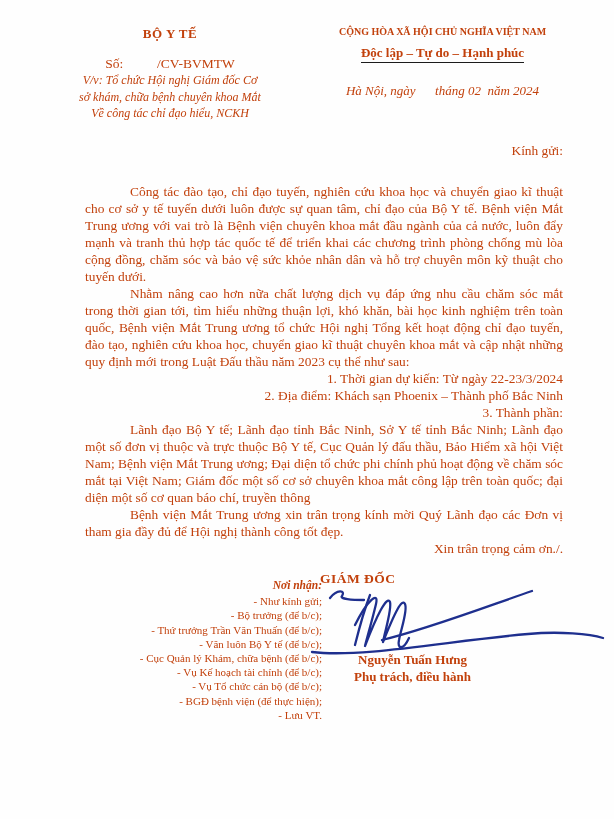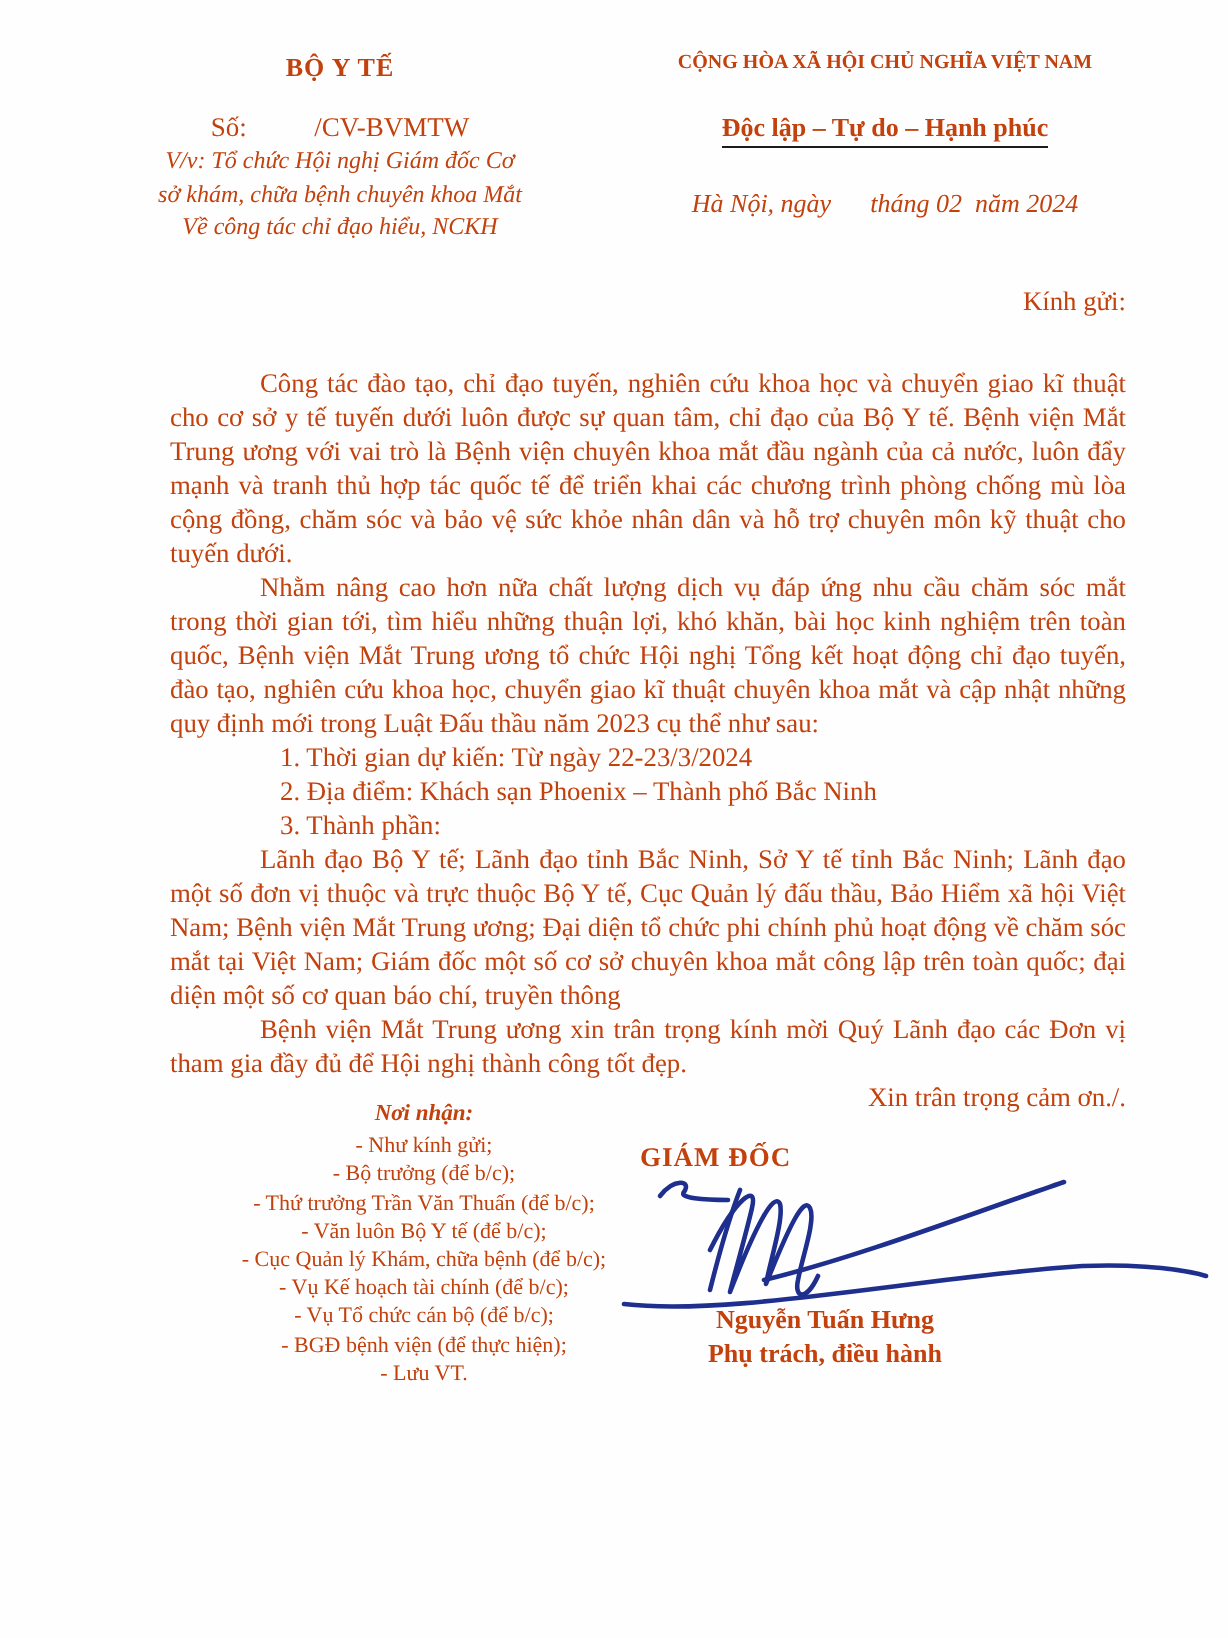--- a/index.html
+++ b/index.html
@@ -19,34 +19,34 @@
   .hdr-right{
     position:absolute;left:300px;top:26px;width:285px;
     text-align:center;
   }
   .ministry{font-size:13px;font-weight:bold;letter-spacing:.5px;}
   .org{font-size:13.5px;font-weight:bold;margin-top:2px;}
   .org span{border-bottom:1.4px solid #1c1c1c;padding-bottom:1px;}
   .doc-number{font-size:13.5px;margin-top:14px;white-space:pre-wrap;}
   .subject{font-size:12px;font-style:italic;line-height:15.5px;margin-top:1px;}
   .motto1{font-size:10px;font-weight:bold;}
-  .motto2{font-size:13px;font-weight:bold;margin-top:19px;}
+  .motto2{font-size:13px;font-weight:bold;margin-top:8px;}
   .motto2 span{border-bottom:1.4px solid #1c1c1c;padding-bottom:1.5px;}
   .place-date{font-size:13px;font-style:italic;margin-top:22px;white-space:pre-wrap;}
   .body-text{
     position:absolute;left:85px;top:142px;width:478px;
     font-size:13.4px;line-height:17px;text-align:justify;
   }
   .salutation{margin-left:85px;margin-bottom:24px;text-align:right;}
   .para{text-indent:45px;margin:0;}
-  .list-item{margin-left:55px;text-align:left;}
+  .list-item{margin-left:55px;text-align:right;}
   .closing{text-indent:45px;margin:0;text-align:right;}
   .recipients{
-    position:absolute;left:102px;top:550px;width:220px;
-    font-size:11px;line-height:14.2px;text-align:center;
+    position:absolute;left:102px;top:578px;width:220px;
+    font-size:11px;line-height:14.2px;text-align:right;
   }
   .recipients-label{font-weight:bold;font-style:italic;font-size:11.5px;margin-bottom:2px;}
   .signer-title{
     position:absolute;left:320px;top:571px;width:185px;
     font-size:13.5px;font-weight:bold;letter-spacing:.5px;
   }
   .signature-svg{position:absolute;left:308px;top:583px;}
   .signer-name-block{
     position:absolute;left:320px;top:652px;width:185px;
     text-align:center;font-weight:bold;font-size:13px;line-height:16.5px;

